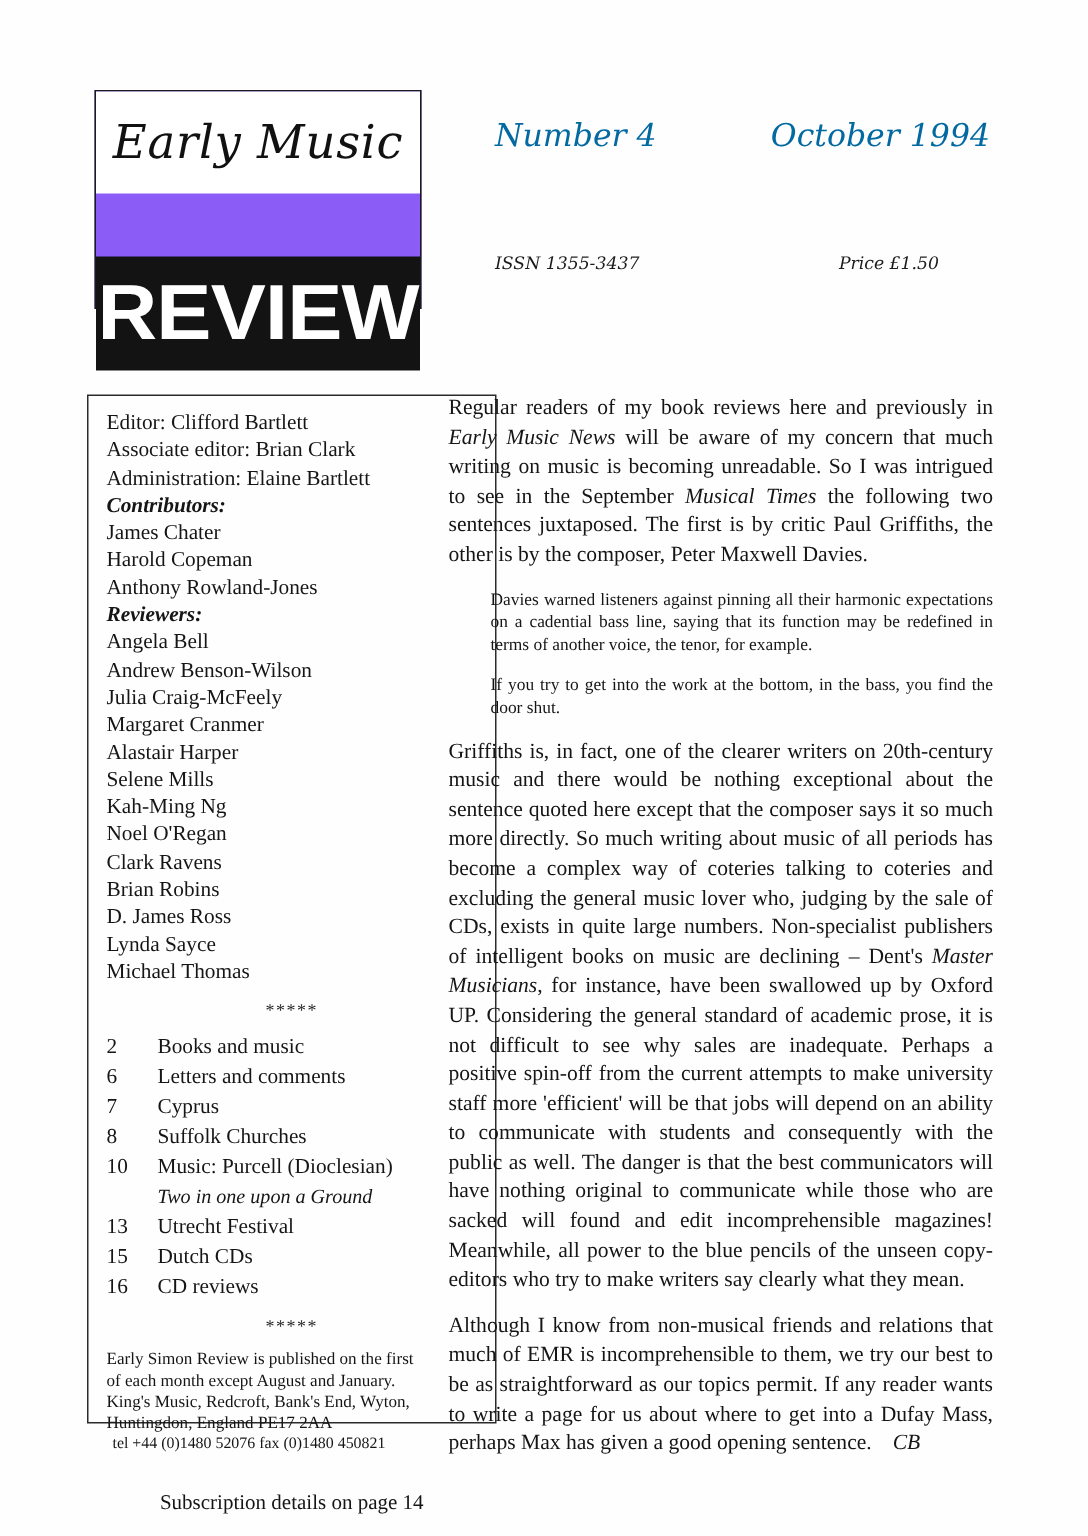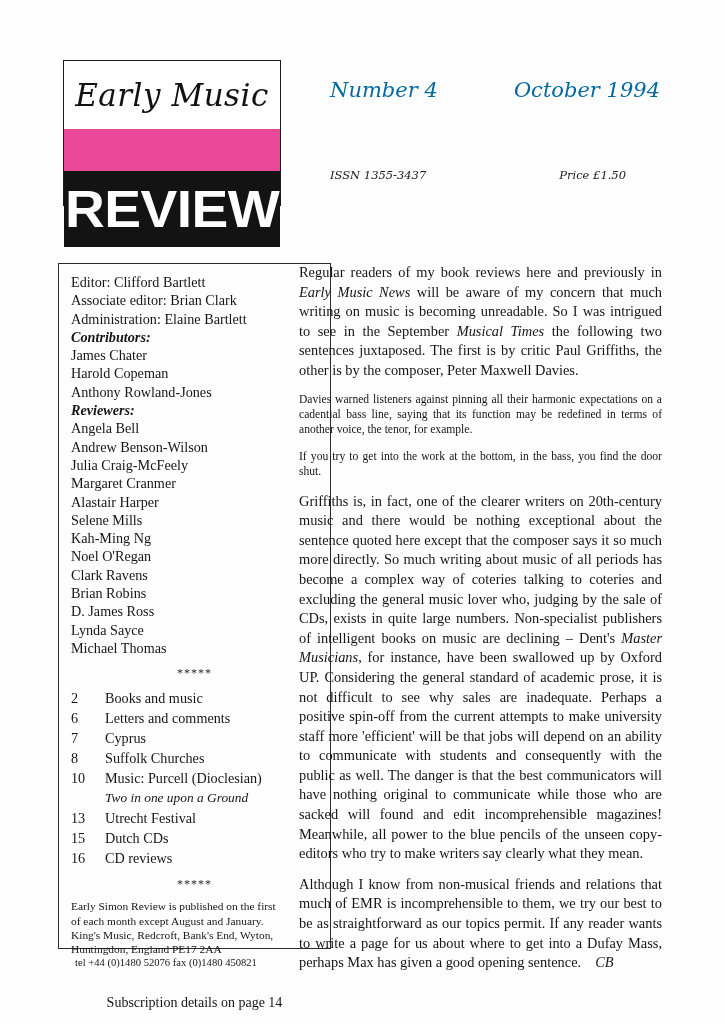--- a/index.html
+++ b/index.html
@@ -19,21 +19,21 @@
 
   
   .masthead-logo {
     position: absolute;
     left: 63px;
     top: 60px;
     width: 218px;
     height: 146px;
     border: 1.5px solid #1a1a1a;
     box-sizing: border-box;
-    background: #ec4899;
+    background: #8b5cf6;
   }
   .logo-top {
     height: 68px;
     display: flex;
     align-items: center;
     justify-content: center;
     background: #ffffff;
   }
   .logo-early-music {
     font-family: "DejaVu Serif", serif;
@@ -158,20 +158,21 @@
     margin: 0 0 11px 0;
     font-size: 14.4px;
     line-height: 19.6px;
     text-align: justify;
     text-justify: inter-word;
   }
   .body-col p.quote {
     font-size: 11.6px;
     line-height: 15.2px;
     margin-bottom: 12px;
+    margin-left: 28px;
   }
   .body-col i {
     font-style: italic;
   }
   .sig {
     font-style: italic;
     font-weight: normal;
     padding-left: 14px;
     margin-top: 35px;
   }

